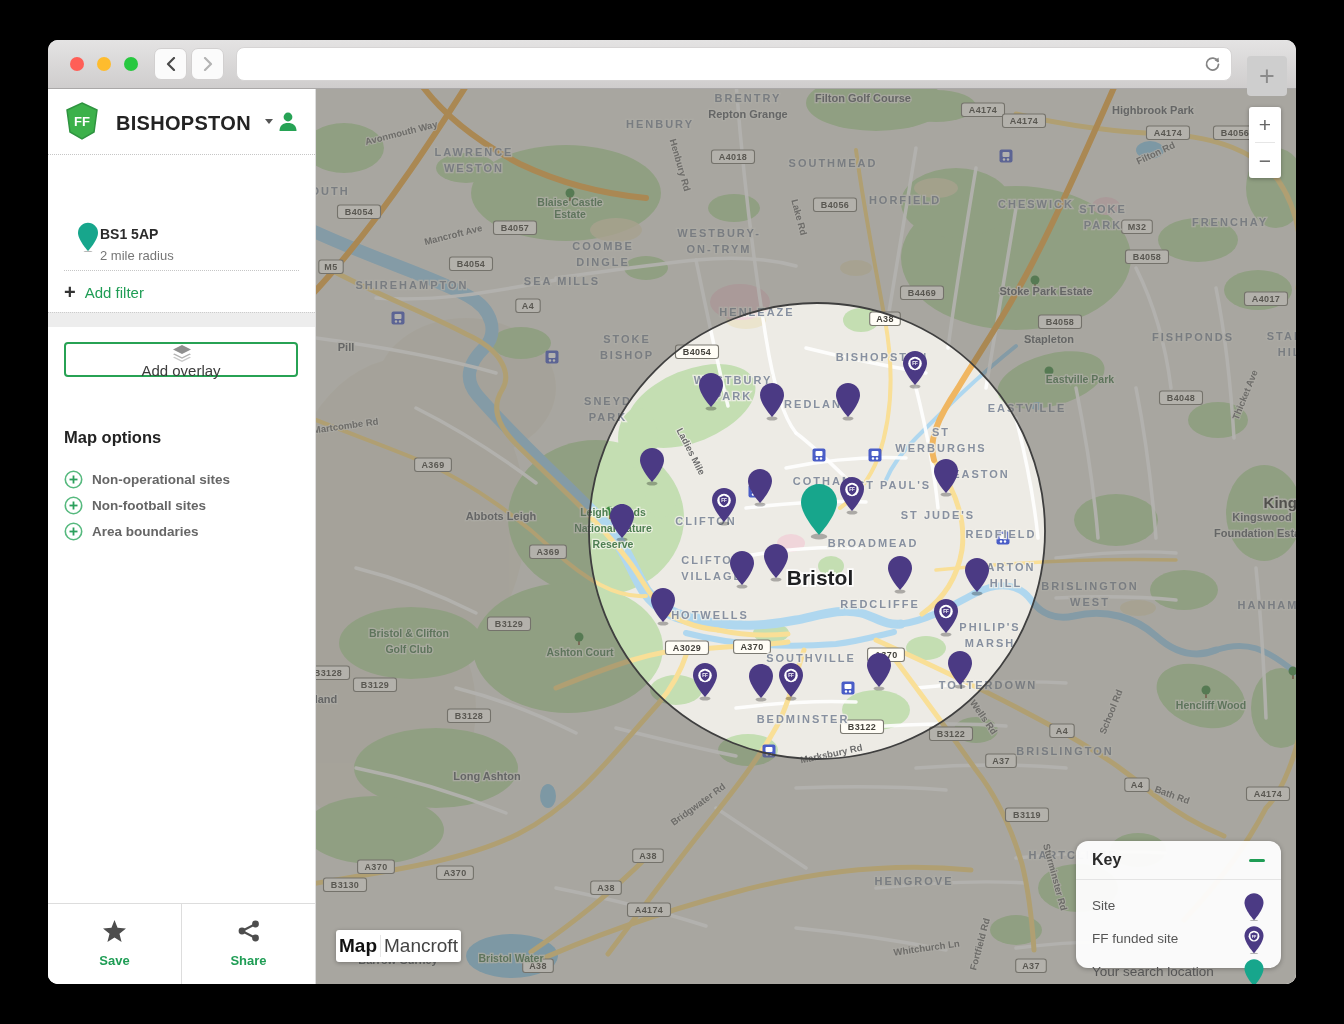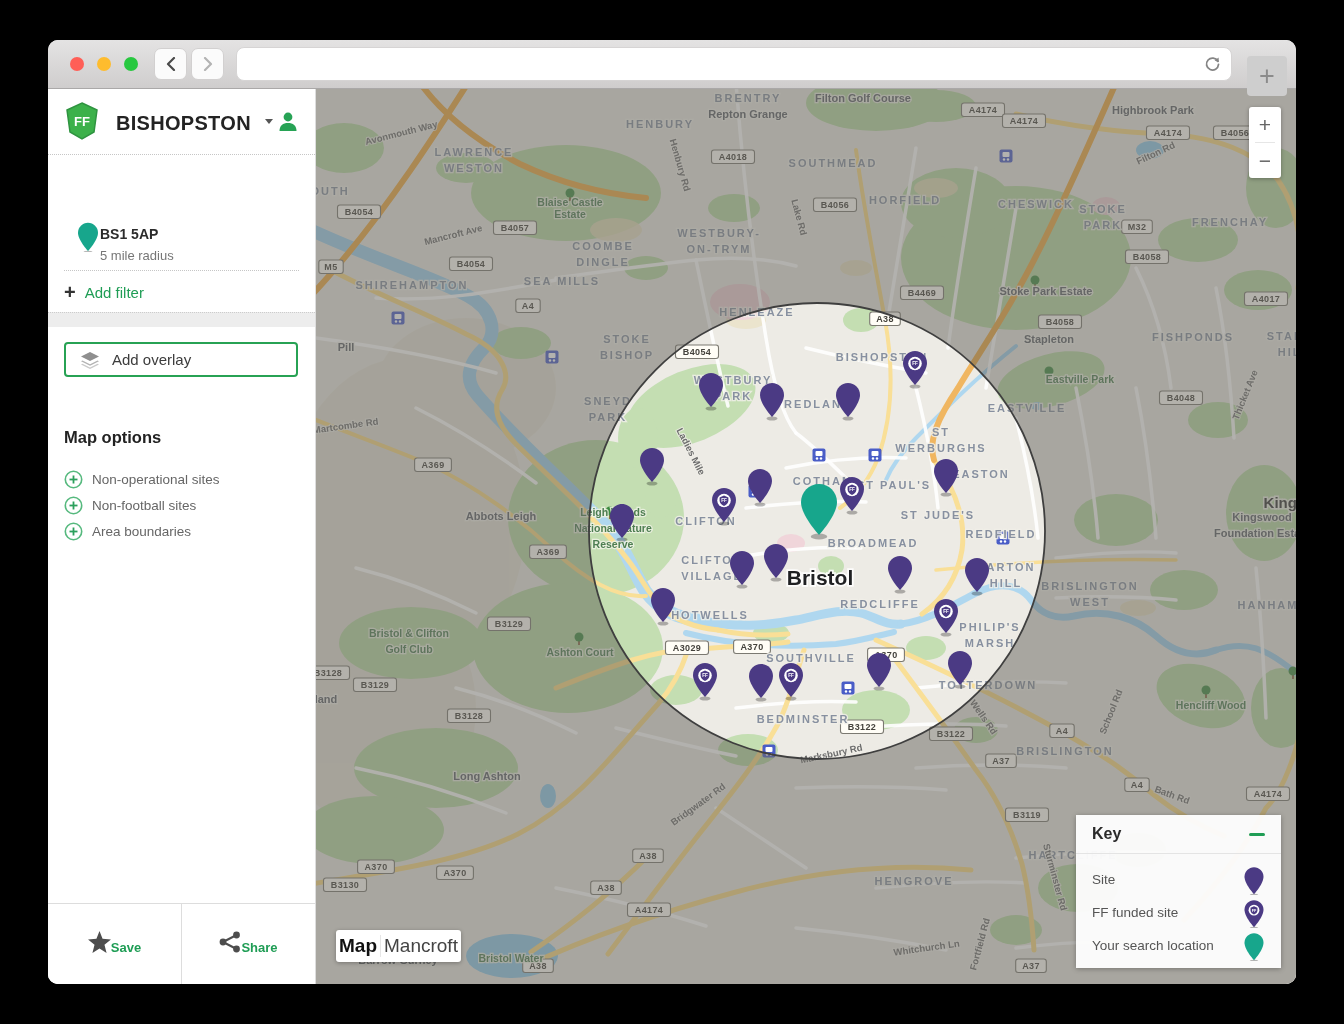--- a/index.html
+++ b/index.html
@@ -41,29 +41,29 @@
   .tab.t0{width:70px;}
   .tab.t1{width:94px;}
   .loc-pin{position:absolute;left:30px;top:134px;}
   .loc-postcode{position:absolute;left:52px;top:138px;font-size:14px;font-weight:bold;color:#2b2b2b;}
   .loc-radius{position:absolute;left:52px;top:160px;font-size:13px;color:#767676;}
   .addfilter{position:absolute;left:16px;top:192px;height:24px;display:flex;align-items:center;}
   .addfilter .plus{font-size:20px;font-weight:bold;color:#333;margin-right:9px;line-height:20px;}
   .addfilter .lbl{font-size:15px;color:#1f9d55;}
   .grey-band{position:absolute;left:0;right:0;top:224px;height:14px;background:#ededed;border-top:1px dotted #ccc;}
   .panel-btn{position:absolute;left:16px;width:234px;height:35px;border:2px solid #27a254;border-radius:4px;
-    background:#fff;box-sizing:border-box;display:flex;align-items:center;cursor:pointer;}
+    background:#fff;box-sizing:border-box;display:flex;align-items:center;cursor:pointer;flex-direction:column;}
   .panel-btn .ic{margin:0 12px 0 14px;display:flex;}
   .panel-btn .lb{font-size:15px;color:#3c3c3c;}
   .mo-heading{position:absolute;left:16px;top:340px;font-size:16.5px;font-weight:bold;color:#222;}
   .mo-rows{position:absolute;left:16px;top:378px;}
   .mo-row{display:flex;align-items:center;height:26px;}
-  .mo-row .lb{margin-left:9px;font-size:13.5px;color:#666;}
+  .mo-row .lb{margin-left:9px;font-size:13.5px;color:#666;font-weight:bold;}
   .sb-footer{position:absolute;left:0;right:0;bottom:0;height:80px;border-top:1px solid #ddd;display:flex;background:#fff;}
-  .sbf-cell{flex:1;border-right:1px solid #ddd;display:flex;align-items:center;
+  .sbf-cell{flex:1;border-right:1px solid #ddd;display:flex;flex-direction:column;align-items:center;
     justify-content:center;cursor:pointer;}
   .sbf-cell:last-child{border-right:none;}
   .sbf-cell .lb{margin-top:7px;font-size:13px;font-weight:bold;color:#1f9d55;}
   
   text{font-family:"Liberation Sans",sans-serif;}
   .lbl-district{fill:#8790a0;font-size:11px;letter-spacing:2px;font-weight:bold;text-anchor:middle;
     stroke:#f0efe8;stroke-width:2.6px;paint-order:stroke;stroke-opacity:.85;}
   .lbl-place{fill:#5c6066;font-size:11px;font-weight:bold;text-anchor:middle;
     stroke:#f0efe8;stroke-width:2.4px;paint-order:stroke;stroke-opacity:.85;}
   .lbl-park{fill:#4e7e52;font-size:10.5px;font-weight:bold;text-anchor:middle;
@@ -80,22 +80,22 @@
   .maptype{position:absolute;left:20px;bottom:22px;height:32px;background:#fff;border-radius:3px;
     box-shadow:0 1px 4px rgba(0,0,0,.3);display:flex;align-items:stretch;overflow:hidden;z-index:20;}
   .maptype .opt{display:flex;align-items:center;padding:0 3px;font-size:19px;color:#444;cursor:pointer;}
   .maptype .opt.sel{font-weight:bold;color:#111;}
   .maptype .sep{width:1px;background:#e6e6e6;margin:5px 0;}
   .zoomctl{position:absolute;right:15px;top:19px;width:32px;background:#fff;border-radius:3px;
     box-shadow:0 1px 4px rgba(0,0,0,.3);display:flex;flex-direction:column;align-items:center;z-index:20;}
   .zoomctl .zbtn{width:32px;height:35px;display:flex;align-items:center;justify-content:center;
     font-size:21px;color:#666;cursor:pointer;}
   .zoomctl .zsep{width:20px;height:1px;background:#e6e6e6;}
-  .keypanel{position:absolute;right:15px;bottom:16px;width:205px;height:153px;background:rgba(255,255,255,.94);
-    border-radius:0;box-shadow:0 1px 5px rgba(0,0,0,.3);z-index:20;box-sizing:border-box;}
+  .keypanel{position:absolute;right:15px;bottom:16px;width:205px;height:127px;background:rgba(255,255,255,.94);
+    border-radius:12px;box-shadow:0 1px 5px rgba(0,0,0,.3);z-index:20;box-sizing:border-box;}
   .key-header{height:38px;display:flex;align-items:center;justify-content:space-between;
     padding:0 16px;border-bottom:1px solid #e4e4e4;}
   .key-title{font-size:16px;font-weight:bold;color:#2a2a2a;}
   .key-collapse{width:16px;height:3px;background:#1f9d55;border-radius:2px;cursor:pointer;}
   .key-rows{padding:12px 16px 0 16px;}
   .key-row{display:flex;align-items:center;justify-content:space-between;height:27px;margin-bottom:6px;}
   .key-row .lb{font-size:13.5px;color:#555;}
 </style>
 </head>
 <body>
@@ -155,21 +155,21 @@
           <g id="loc-pin-slot" transform="translate(12,35)">
               <g>
                 <ellipse cx="0" cy="1.5" rx="5.5" ry="2" fill="rgba(0,0,0,0.28)"></ellipse>
                 <g transform="translate(-12,-34) scale(1)">
                   <path d="M12 0C5.4 0 0 5.4 0 12c0 9 12 22 12 22s12-13 12-22C24 5.4 18.6 0 12 0z" fill="#17a68c"></path>
                 </g>
               </g>
             </g>
         </svg>
         <div class="loc-postcode">BS1 5AP</div>
-        <div class="loc-radius">5 mile radius</div>
+        <div class="loc-radius">2 mile radius</div>
         <div class="divider-dotted" style="top:182px;left:16px;right:16px"></div>
 
         <div class="addfilter">
           <span class="plus">+</span>
           <span class="lbl">Add filter</span>
         </div>
         <div class="grey-band"></div>
 
         <div class="panel-btn" style="top:254px">
           <span class="ic">

